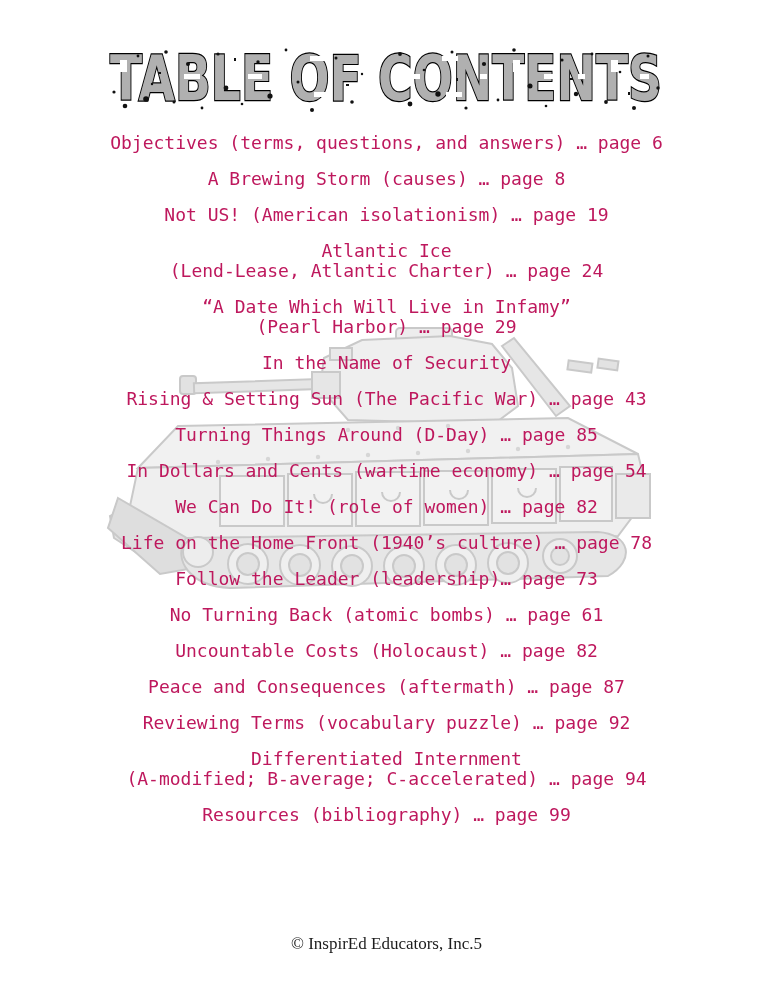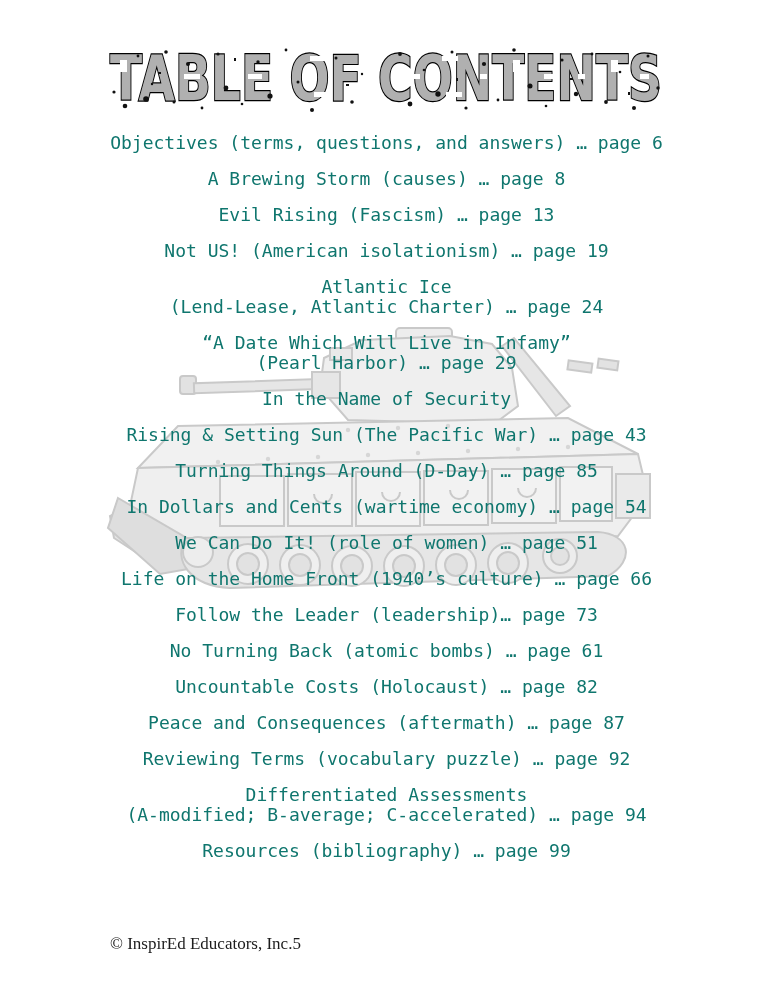--- a/index.html
+++ b/index.html
@@ -40,34 +40,34 @@
   .entries {
     position: absolute;
     left: 0;
     top: 133px;
     width: 773px;
     z-index: 2;
     text-align: center;
     font-family: "DejaVu Sans Mono", monospace;
     font-size: 18px;
     line-height: 20px;
-    color: #0f766e;
+    color: #be185d;
     letter-spacing: 0px;
   }
   .entry { margin-bottom: 16px; }
   .entry .line { white-space: pre; }
 
   
   .footer {
     position: absolute;
     left: 110px;
     right: 110px;
     bottom: 46px;
     display: flex;
-    justify-content: flex-start;
+    justify-content: center;
     align-items: baseline;
     font-family: "Liberation Serif", serif;
     font-size: 17px;
     color: #1c1c1c;
     z-index: 2;
   }
 </style>
 </head>
 <body>
 
@@ -220,23 +220,20 @@
   </div>
 
   <div class="entries">
     <div class="entry">
         <div class="line">Objectives (terms, questions, and answers) … page 6</div>
       </div>
     <div class="entry">
         <div class="line">A Brewing Storm (causes) … page 8</div>
       </div>
     <div class="entry">
-        <div class="line">Evil Rising (Fascism) … page 13</div>
-      </div>
-    <div class="entry">
         <div class="line">Not US! (American isolationism) … page 19</div>
       </div>
     <div class="entry">
       <div class="line">Atlantic Ice</div>
       <div class="line">(Lend-Lease, Atlantic Charter) … page 24</div>
     </div>
     <div class="entry">
       <div class="line">“A Date Which Will Live in Infamy”</div>
       <div class="line">(Pearl Harbor) … page 29</div>
     </div>
@@ -246,42 +243,42 @@
     <div class="entry">
         <div class="line">Rising &amp; Setting Sun (The Pacific War) … page 43</div>
       </div>
     <div class="entry">
         <div class="line">Turning Things Around (D-Day) … page 85</div>
       </div>
     <div class="entry">
         <div class="line">In Dollars and Cents (wartime economy) … page 54</div>
       </div>
     <div class="entry">
-        <div class="line">We Can Do It! (role of women) … page 51</div>
-      </div>
-    <div class="entry">
-        <div class="line">Life on the Home Front (1940’s culture) … page 66</div>
+        <div class="line">We Can Do It! (role of women) … page 82</div>
+      </div>
+    <div class="entry">
+        <div class="line">Life on the Home Front (1940’s culture) … page 78</div>
       </div>
     <div class="entry">
         <div class="line">Follow the Leader (leadership)… page 73</div>
       </div>
     <div class="entry">
         <div class="line">No Turning Back (atomic bombs) … page 61</div>
       </div>
     <div class="entry">
         <div class="line">Uncountable Costs (Holocaust) … page 82</div>
       </div>
     <div class="entry">
         <div class="line">Peace and Consequences (aftermath) … page 87</div>
       </div>
     <div class="entry">
         <div class="line">Reviewing Terms (vocabulary puzzle) … page 92</div>
       </div>
     <div class="entry">
-      <div class="line">Differentiated Assessments</div>
+      <div class="line">Differentiated Internment</div>
       <div class="line">(A-modified; B-average; C-accelerated) … page 94</div>
     </div>
     <div class="entry">
         <div class="line">Resources (bibliography) … page 99</div>
       </div>
   </div>
 
   <div class="footer">
     <span>© InspirEd Educators, Inc.</span>
     <span>5</span>

